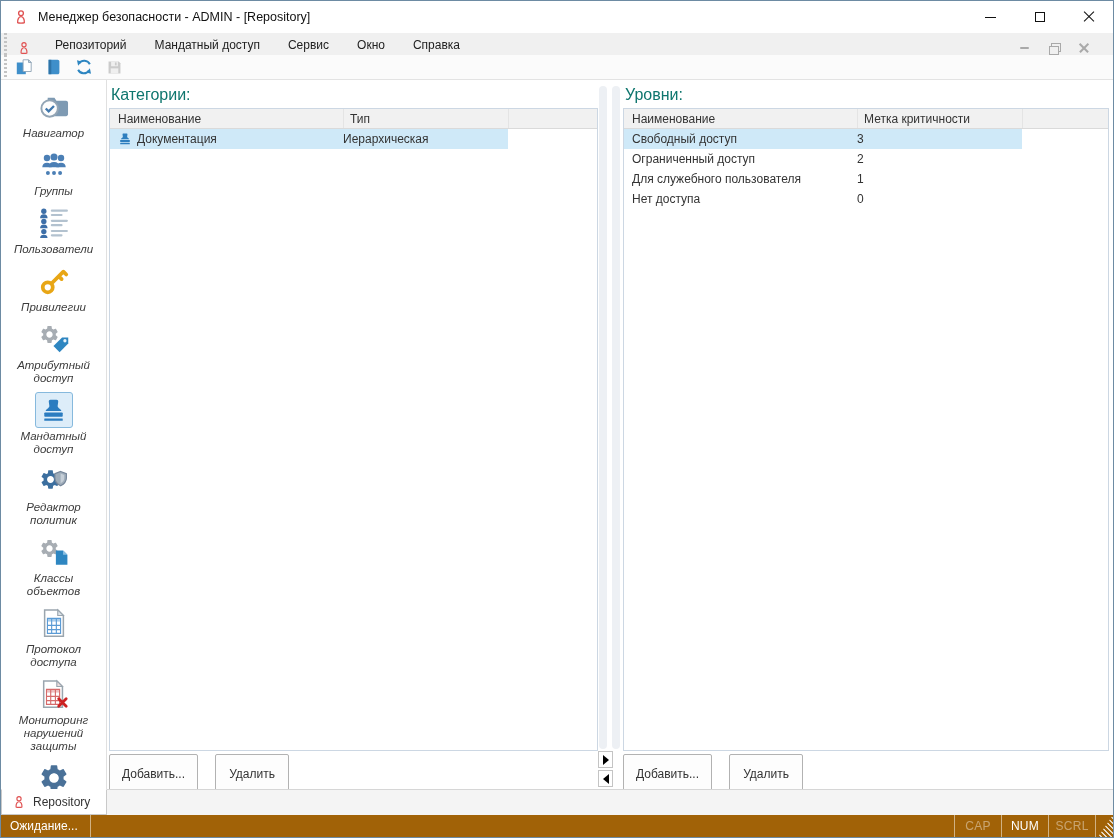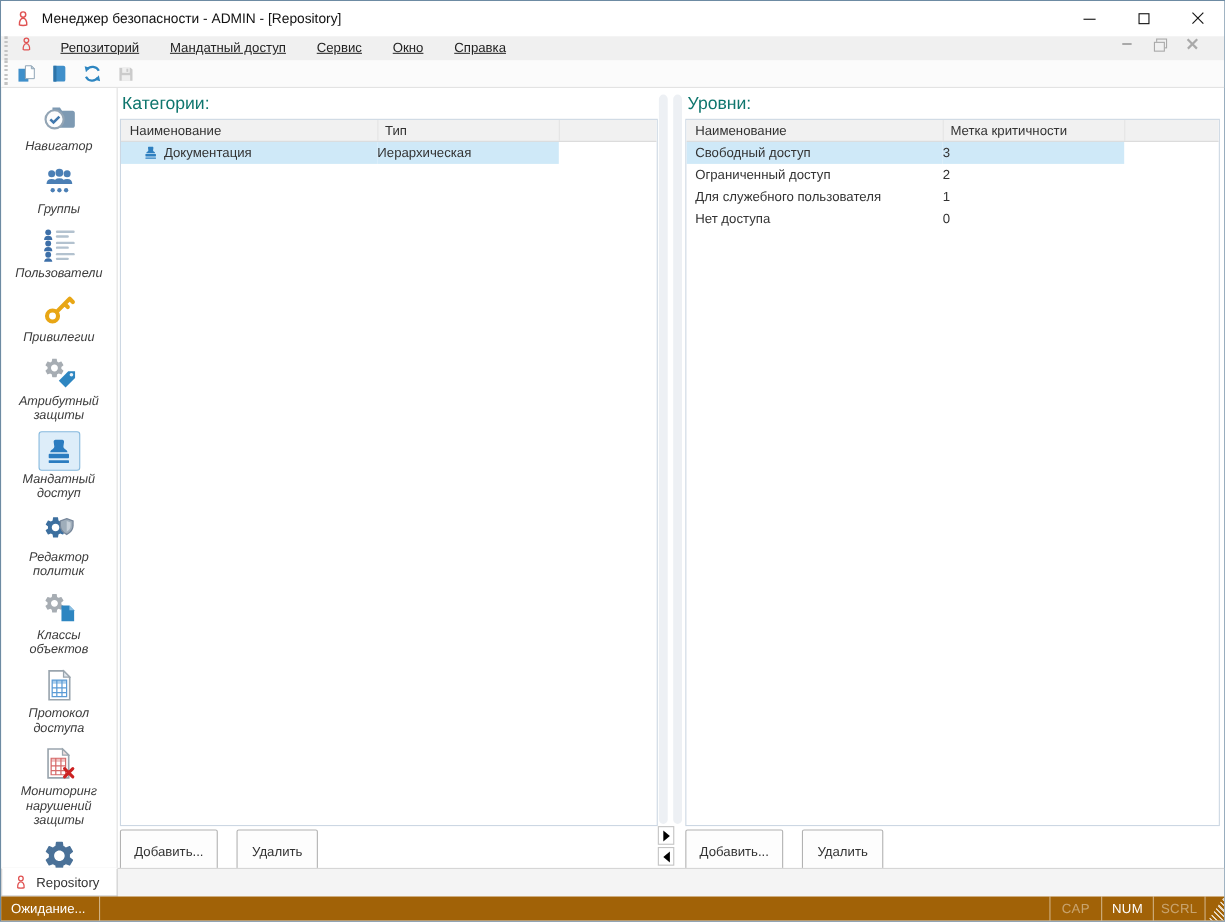--- a/index.html
+++ b/index.html
@@ -16,21 +16,21 @@
   .titlebar .title { font-size:12.5px; color:#111; }
   .win-controls { margin-left:auto; display:flex; height:100%; }
   .win-btn { width:49px; height:100%; display:grid; place-items:center; cursor:default; }
   .glyph-min { width:11px; height:1px; background:#111; }
   .glyph-max { width:10px; height:10px; border:1px solid #111; }
   .glyph-close { width:12px; height:12px; position:relative; }
   .glyph-close::before,.glyph-close::after { content:""; position:absolute; left:-1px; top:5px; width:14px; height:1px; background:#111; }
   .glyph-close::before { transform:rotate(45deg); }
   .glyph-close::after { transform:rotate(-45deg); }
   
-  .menubar { height:22px; background:#f0f0f0; display:flex; align-items:flex-start; flex:none;text-decoration:underline; }
+  .menubar { height:22px; background:#f0f0f0; display:flex; align-items:flex-end; flex:none; }
   .grip { width:5px; height:100%; margin:0 3px 0 2px;
     background:repeating-linear-gradient(180deg,#c3c3c3 0 2px, transparent 2px 4px);
     background-size:3px 100%; background-repeat:no-repeat; background-position:center; }
   .menubar .app-ico { width:14px; height:14px; margin:0 10px 0 6px; }
   .menu-item { font-size:12px; color:#222; padding:3px 14px; cursor:default; }
   .mdi-controls { margin-left:auto; display:flex; align-items:center; gap:16px; padding-right:22px; color:#a9a9a9; }
   .mdi-btn { width:14px; height:14px; display:grid; place-items:center; }
   .mdi-min { width:9px; height:2px; background:#a9a9a9; border-radius:1px; }
   .mdi-restore { width:10px; height:10px; position:relative; }
   .mdi-restore::before { content:""; position:absolute; left:2px; top:0; width:8px; height:7px; border:1px solid #a9a9a9; }
@@ -53,21 +53,21 @@
   .nav-label { font-size:11.5px; line-height:13px; color:#3c3c3c; text-align:center; width:96px; margin-top:2px;font-style:italic; }
   
   .content { flex:1; display:flex; min-width:0; padding-top:4px; }
   .panel { display:flex; flex-direction:column; min-width:0; }
   .panel-left { width:491px; padding-left:2px; flex:none; }
   .panel-right { flex:1; padding-right:4px; }
   .panel-title { font-size:16px; color:#0f766e; padding:2px 0 4px 2px; }
   .listbox { flex:1; border:1px solid #ccd7e3; background:#fff; overflow:hidden; display:flex; flex-direction:column; }
   .lv-header { display:flex; height:20px; background:#f1f1f1; border-bottom:1px solid #dadada; align-items:center; font-size:12px; color:#333; flex:none; }
   .hcell { height:100%; display:flex; align-items:center; }
-  .c1 { width:233px; padding-left:20px; }
+  .c1 { width:233px; padding-left:8px; }
   .c2 { width:165px; }
   .c3 { flex:1; }
   .lv-header .c2, .lv-header .c3 { border-left:1px solid #e4e4e4; padding-left:6px; }
   .lv-header .c1 { padding-left:8px; }
   .lv-row { display:flex; height:20px; align-items:center; font-size:12px; color:#333; flex:none; }
   .lv-row .cell { height:100%; display:flex; align-items:center; }
   .lv-row.selected .c1, .lv-row.selected .c2 { background:#cfe9f8; }
   .row-ico { width:14px; height:14px; margin-right:5px; flex:none; color:#2e7fbf; }
   .lv-fill { flex:1; }
   .panel-buttons { height:38px; display:flex; align-items:center; gap:17px; padding-top:7px; flex:none; }
@@ -272,21 +272,21 @@
             <svg width="32" height="32" viewBox="0 0 32 32">
           <g style="color:#a7adb3">
                 <use href="#sym-gear" x="1" y="1" width="21" height="21"></use>
               </g>
           <g transform="translate(13,12) scale(0.82)">
             <path d="M3,13.5 L13.5,3 H21 v7.5 L10.5,21 z" fill="#2e86c1"></path>
             <circle cx="17" cy="7" r="2" fill="#eaf3fa"></circle>
           </g>
         </svg>
           </div>
-        <div class="nav-label">Атрибутный защиты</div>
+        <div class="nav-label">Атрибутный доступ</div>
       </div>
 
       <div class="nav-item selected">
         <div class="nav-icon">
             <svg width="27" height="27" viewBox="0 0 24 24" style="color:#2b7cc0">
               <use href="#sym-stamp"></use>
             </svg>
           </div>
         <div class="nav-label">Мандатный доступ</div>
       </div>

